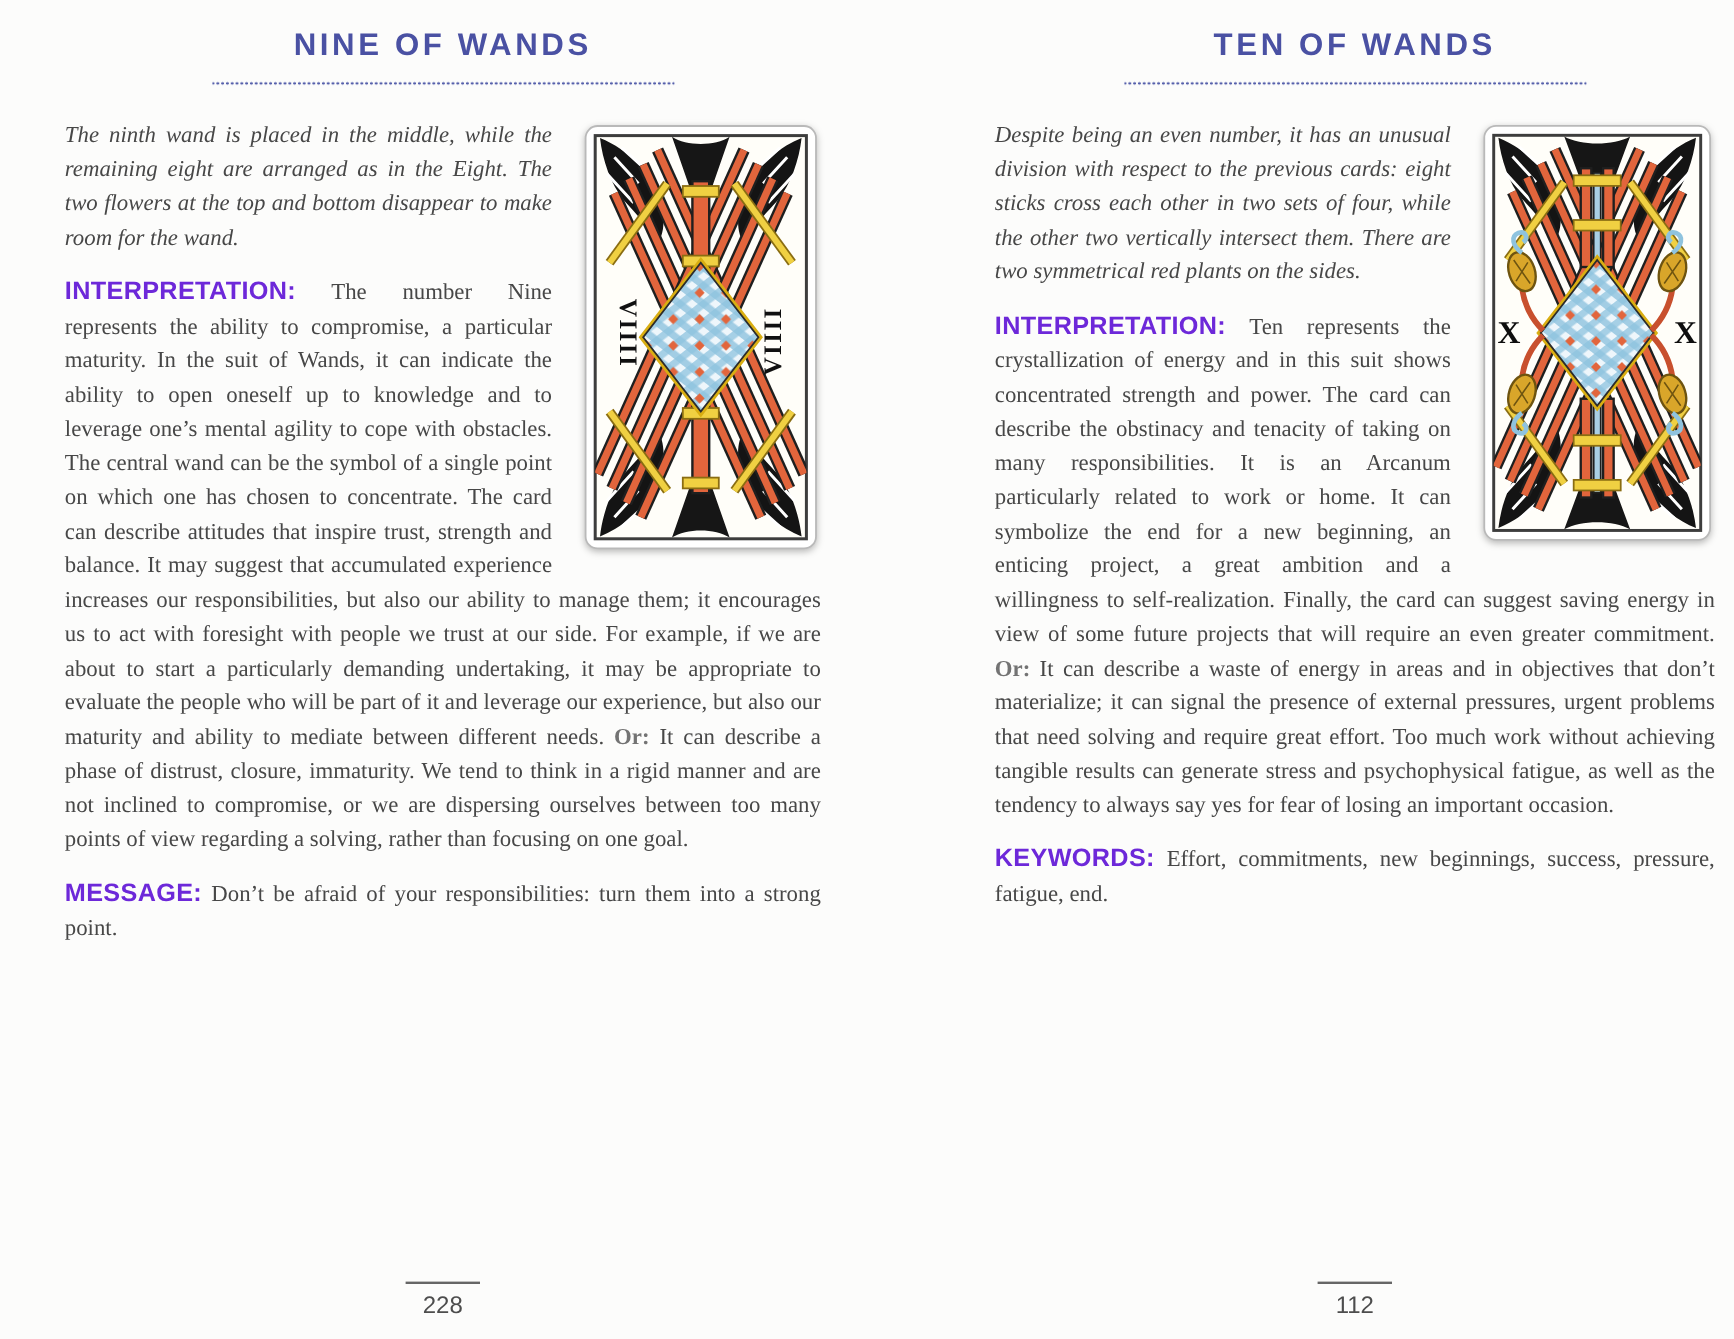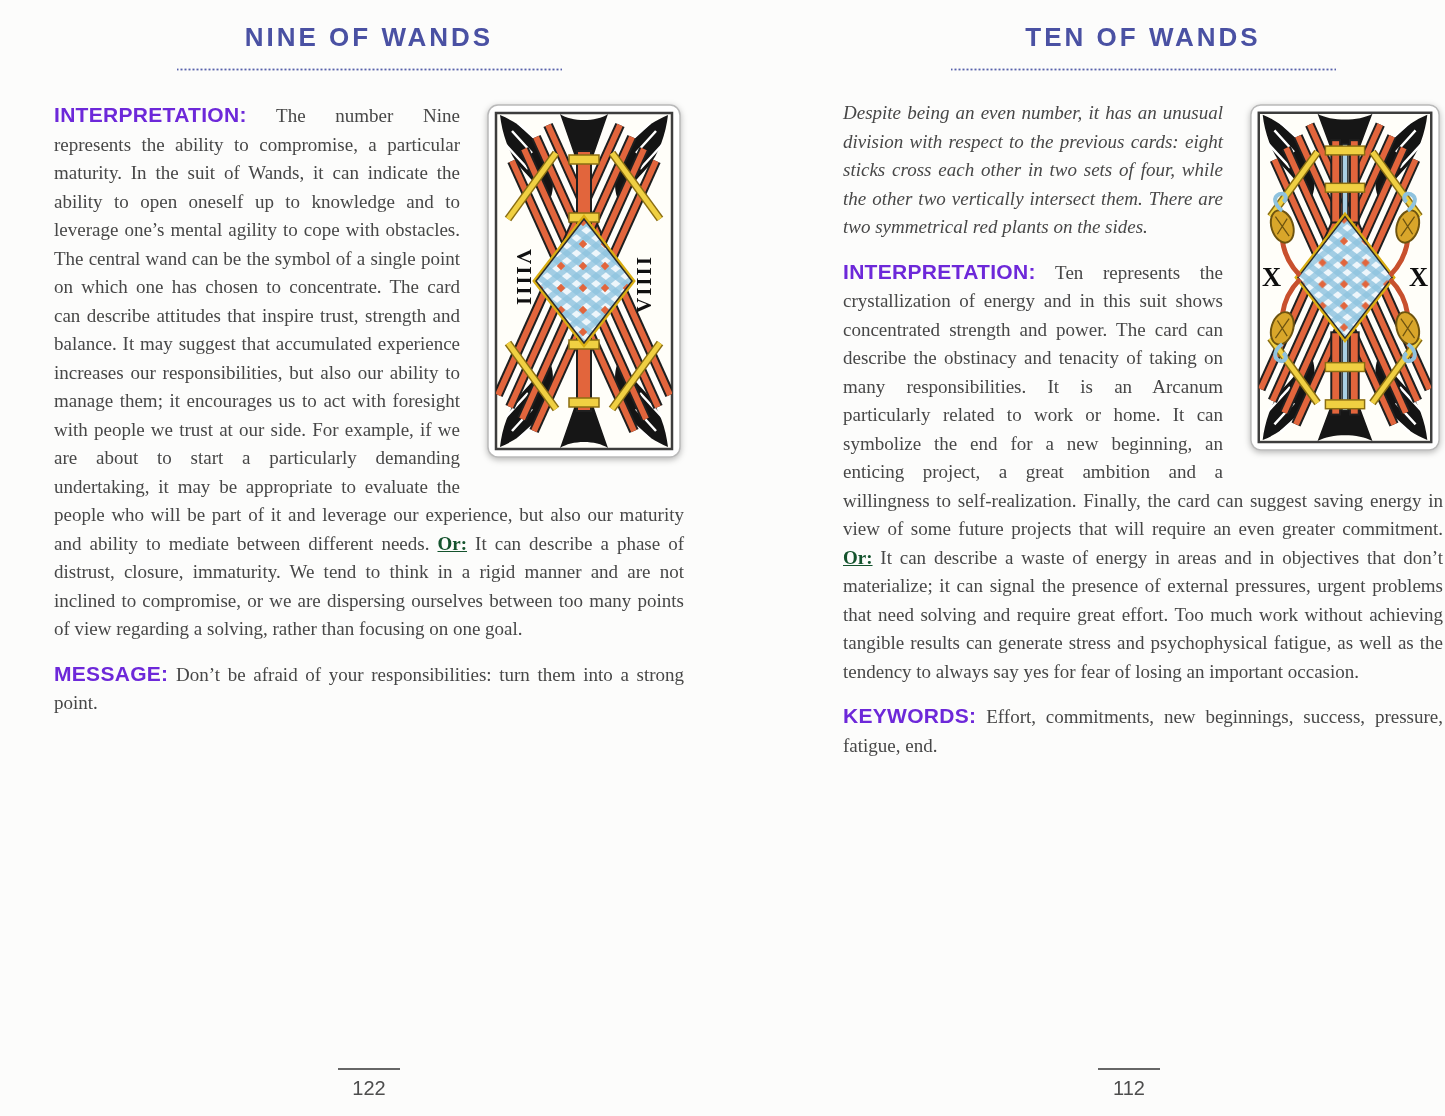--- a/index.html
+++ b/index.html
@@ -5,21 +5,21 @@
   html,body{margin:0;padding:0;}
   body{
     width:1445px;height:1116px;overflow:hidden;
     background:#fcfcfb;color:#474747;
     font-family:"Liberation Serif", serif;
   }
   .spread{display:flex;width:1445px;height:1116px;padding-left:24px;}
   .page{position:relative;width:722px;height:1116px;box-sizing:border-box;}
   .content{position:absolute;top:22px;}
   .page--left .content{left:30px;width:630px;}
-  .page--right .content{left:97px;width:600px;}
+  .page--right .content{left:83px;width:600px;}
 
   h1.title{
     margin:0;text-align:center;
     font-family:"Liberation Sans", sans-serif;
     font-weight:600;font-size:26px;letter-spacing:3px;
     color:#4a51a3;
   }
   .rule{
     margin:15px auto 0;width:385px;height:3px;
     background-image:radial-gradient(circle,#5660ab 1px,transparent 1.2px);
@@ -29,21 +29,21 @@
     margin-top:28px;font-size:19px;line-height:1.5;
     text-align:justify;hyphens:auto;
   }
   .body-text p{margin:0 0 14px;}
   p.intro{font-style:italic;}
   .label{
     font-family:"Liberation Sans", sans-serif;
     font-weight:700;font-size:21px;letter-spacing:.3px;
     color:#6d28d9;
   }
-  strong.or{font-weight:700;color:#14532d;text-decoration:underline;}
+  strong.or{font-weight:700;color:#737373;}
 
   figure.card{
     float:right;width:200px;margin:2px 0 16px 24px;
   }
   .page--right figure.card{width:196px;}
   figure.card svg{
     display:block;width:100%;height:auto;
     filter:drop-shadow(0 2px 3px rgba(0,0,0,.28));
   }
 
@@ -136,31 +136,32 @@
                 <rect x="40" y="106" width="120" height="148" fill="url(#aw2)"></rect>
                 <rect x="40" y="106" width="120" height="148" fill="url(#aw3)"></rect>
               </g>
               <polygon points="100,118 148,180 100,242 52,180" fill="none" stroke="#2c2c2c" stroke-width="1.5"></polygon>
               <text transform="translate(33,148) rotate(90)" font-family="Liberation Serif, serif" font-size="21" font-weight="bold" letter-spacing="2" fill="#101010">VIIII</text>
               <text transform="translate(167,212) rotate(-90)" font-family="Liberation Serif, serif" font-size="21" font-weight="bold" letter-spacing="2" fill="#101010">VIIII</text>
             </g>
           </svg>
         </figure>
 
+        <p class="intro">The ninth wand is placed in the middle, while the remaining eight are arranged as in the Eight. The two flowers at the top and bottom disappear to make room for the wand.</p>
         <p><span class="label">INTERPRETATION:</span>
           <span>The number Nine represents the ability to compromise, a particular maturity. In the suit of Wands, it can indicate the ability to open oneself up to knowledge and to leverage one’s mental agility to cope with obstacles. The central wand can be the symbol of a single point on which one has chosen to concentrate. The card can describe attitudes that inspire trust, strength and balance. It may suggest that accumulated experience increases our responsibilities, but also our ability to manage them; it encourages us to act with foresight with people we trust at our side. For example, if we are about to start a particularly demanding undertaking, it may be appropriate to evaluate the people who will be part of it and leverage our experience, but also our maturity and ability to mediate between different needs.</span>
           <strong class="or">Or:</strong>
           <span>It can describe a phase of distrust, closure, immaturity. We tend to think in a rigid manner and are not inclined to compromise, or we are dispersing ourselves between too many points of view regarding a solving, rather than focusing on one goal.</span></p>
         <p><span class="label">MESSAGE:</span>
           <span>Don’t be afraid of your responsibilities: turn them into a strong point.</span></p>
       </div>
     </div>
     <div class="footer">
       <div class="line"></div>
-      <div class="num">122</div>
+      <div class="num">228</div>
     </div>
   </section>
 
   <section class="page page--right">
     <div class="content">
       <h1 class="title">TEN OF WANDS</h1>
       <div class="rule"></div>
 
       <div class="body-text">
         <figure class="card">

